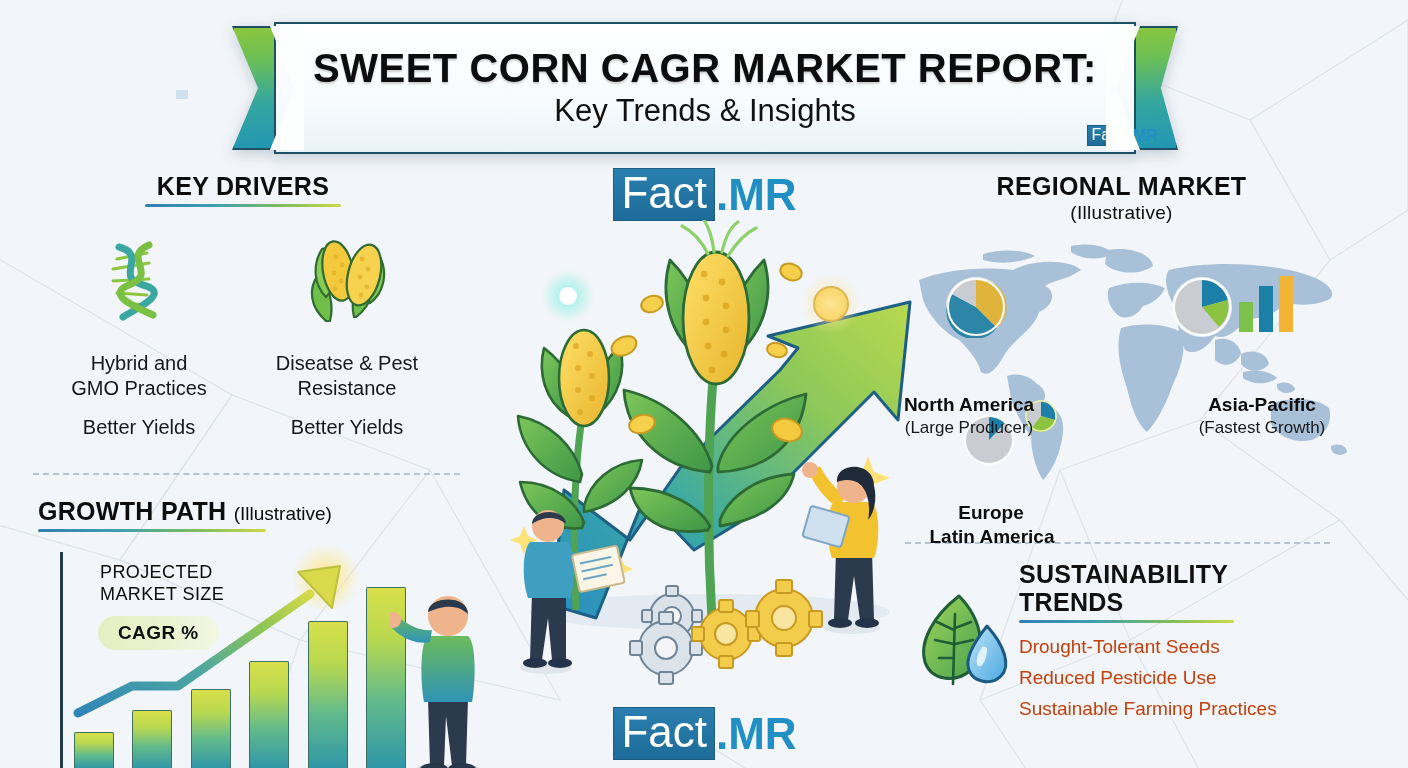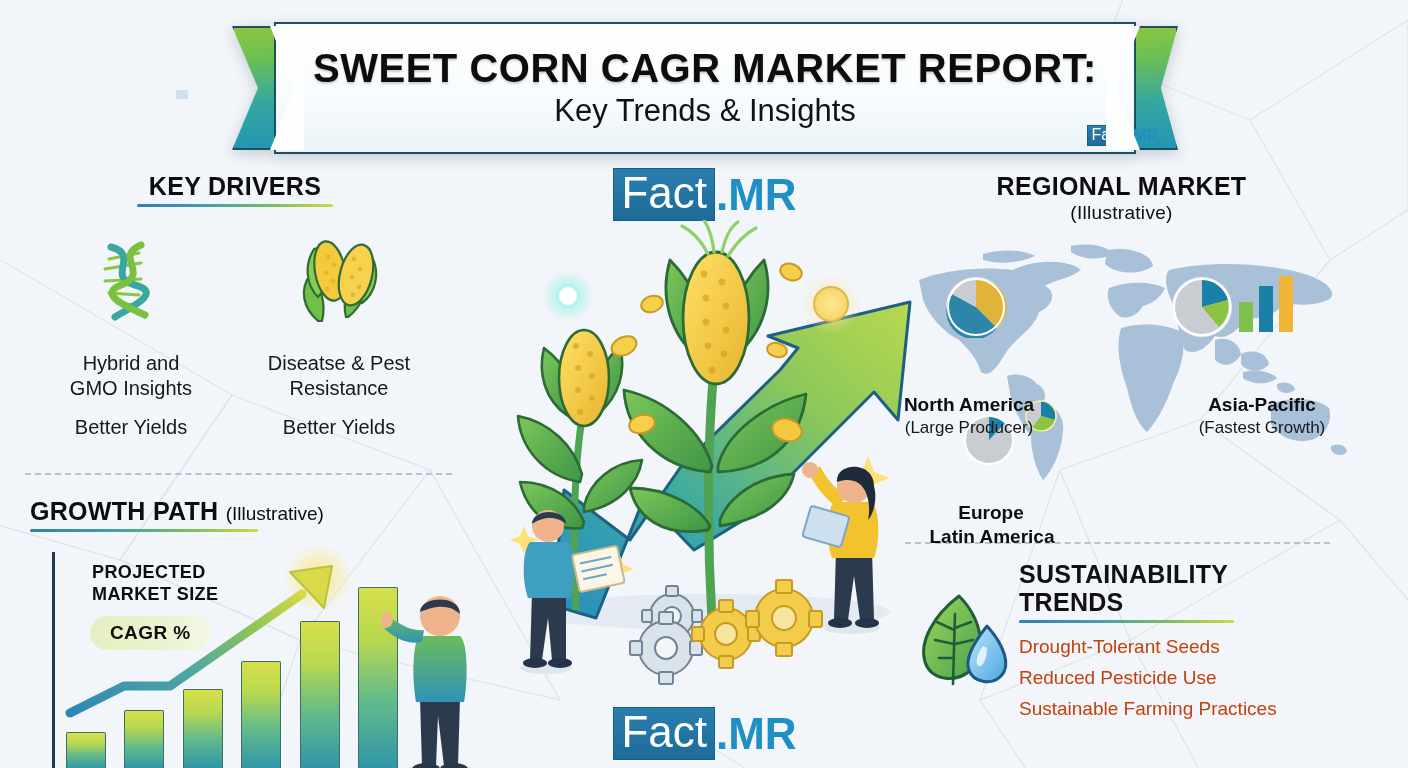--- a/index.html
+++ b/index.html
@@ -55,21 +55,21 @@
     padding:2px 5px 3px 5px; border:1px solid #1a5d86;
   }
   .factmr .mr{ color:#1f8fc4; font-weight:bold; margin-left:1px; }
   .logo-sm .fbox{ font-size:16px; padding:1px 4px 2px 4px; }
   .logo-sm .mr{ font-size:16px; }
   .logo-lg .fbox{ font-size:44px; padding:2px 7px 5px 7px; }
   .logo-lg .mr{ font-size:44px; }
 
   
   .col{ position:absolute; z-index:4; }
-  .col-left { left:0;    top:160px; width:470px; height:608px; }
+  .col-left { left:8px;    top:160px; width:470px; height:608px; }
   .col-mid  { left:470px;top:160px; width:470px; height:608px; }
   .col-right{ left:885px;top:160px; width:473px; height:608px; }
 
   .sec-head{
     font-size:25px; font-weight:bold; letter-spacing:.3px; color:#0d0d0d;
     text-align:center;
   }
   .sec-head .light{ font-weight:normal; font-size:19px; letter-spacing:0; }
   .accent-ul{
     height:3px; border-radius:2px; margin:3px auto 0;
@@ -90,21 +90,21 @@
   .growth-chart{ position:relative; width:410px; height:250px; margin:14px 0 0 52px; }
   .gc-axis-y{ position:absolute; left:0; top:6px; bottom:26px; width:3px; background:#1f3a4d; }
   .gc-axis-x{ position:absolute; left:0; right:52px; bottom:24px; height:3px; background:#1f3a4d; }
   .gc-bars{ position:absolute; left:14px; right:64px; bottom:27px; top:6px;
             display:flex; align-items:flex-end; justify-content:space-between; }
   .gc-bar{
     width:40px; border:1.5px solid #3d6f62; border-bottom:none;
     border-radius:2px 2px 0 0;
     background:linear-gradient(180deg,#d7e04b 0%,#b9d84f 28%,#63bb8b 62%,#2e95a8 100%);
   }
-  .gc-label{ position:absolute; left:40px; top:16px; font-size:18px; font-weight:bold;
+  .gc-label{ position:absolute; left:40px; top:16px; font-size:18px; font-weight:normal;
              letter-spacing:.4px; line-height:1.22; color:#0d0d0d; }
   .cagr-pill{
     position:absolute; left:38px; top:70px;
     background:linear-gradient(90deg,#e6efc0 0%,#eaf2cf 55%,#f3f7e4 100%);
     border-radius:18px; padding:6px 20px; font-size:19px; font-weight:bold;
     color:#0d0d0d; letter-spacing:.4px;
   }
 
   
   .mid-logo-top{ position:absolute; left:0; right:0; top:8px; text-align:center; }
@@ -180,21 +180,21 @@
               <line x1="22" y1="36" x2="58" y2="30"></line>
             <line x1="22" y1="48" x2="58" y2="46"></line>
               <line x1="26" y1="60" x2="56" y2="62"></line>
             <line x1="34" y1="70" x2="52" y2="72"></line>
           </g>
           <path d="M28 14 C58 22,22 44,52 52 C82 60,44 76,32 84" fill="none" stroke="#3aa7a0" stroke-width="7" stroke-linecap="round"></path>
           <path d="M58 12 C30 24,68 40,38 52 C12 62,50 76,62 82" fill="none" stroke="#7ac143" stroke-width="7" stroke-linecap="round"></path>
         </svg>
       </div>
       <div class="t1">Hybrid and</div>
-      <div class="t1" style="margin-top:0;">GMO Insights</div>
+      <div class="t1" style="margin-top:0;">GMO Practices</div>
       <div class="t2">Better Yields</div>
     </div>
 
     <div class="driver">
       <div class="art">
         <svg width="110" height="100" viewBox="0 0 110 100">
           <g stroke="#2f6b33" stroke-width="2.2">
             <path d="M34 90 C18 76,16 58,26 44 C38 56,42 74,38 90Z" fill="#6fbf4a"></path>
             <path d="M30 18 C20 34,22 54,34 66 C46 54,46 30,38 16Z" fill="#86cc55"></path>
             <ellipse cx="46" cy="40" rx="15" ry="30" transform="rotate(-10 46 40)" fill="#f4c93c"></ellipse>

